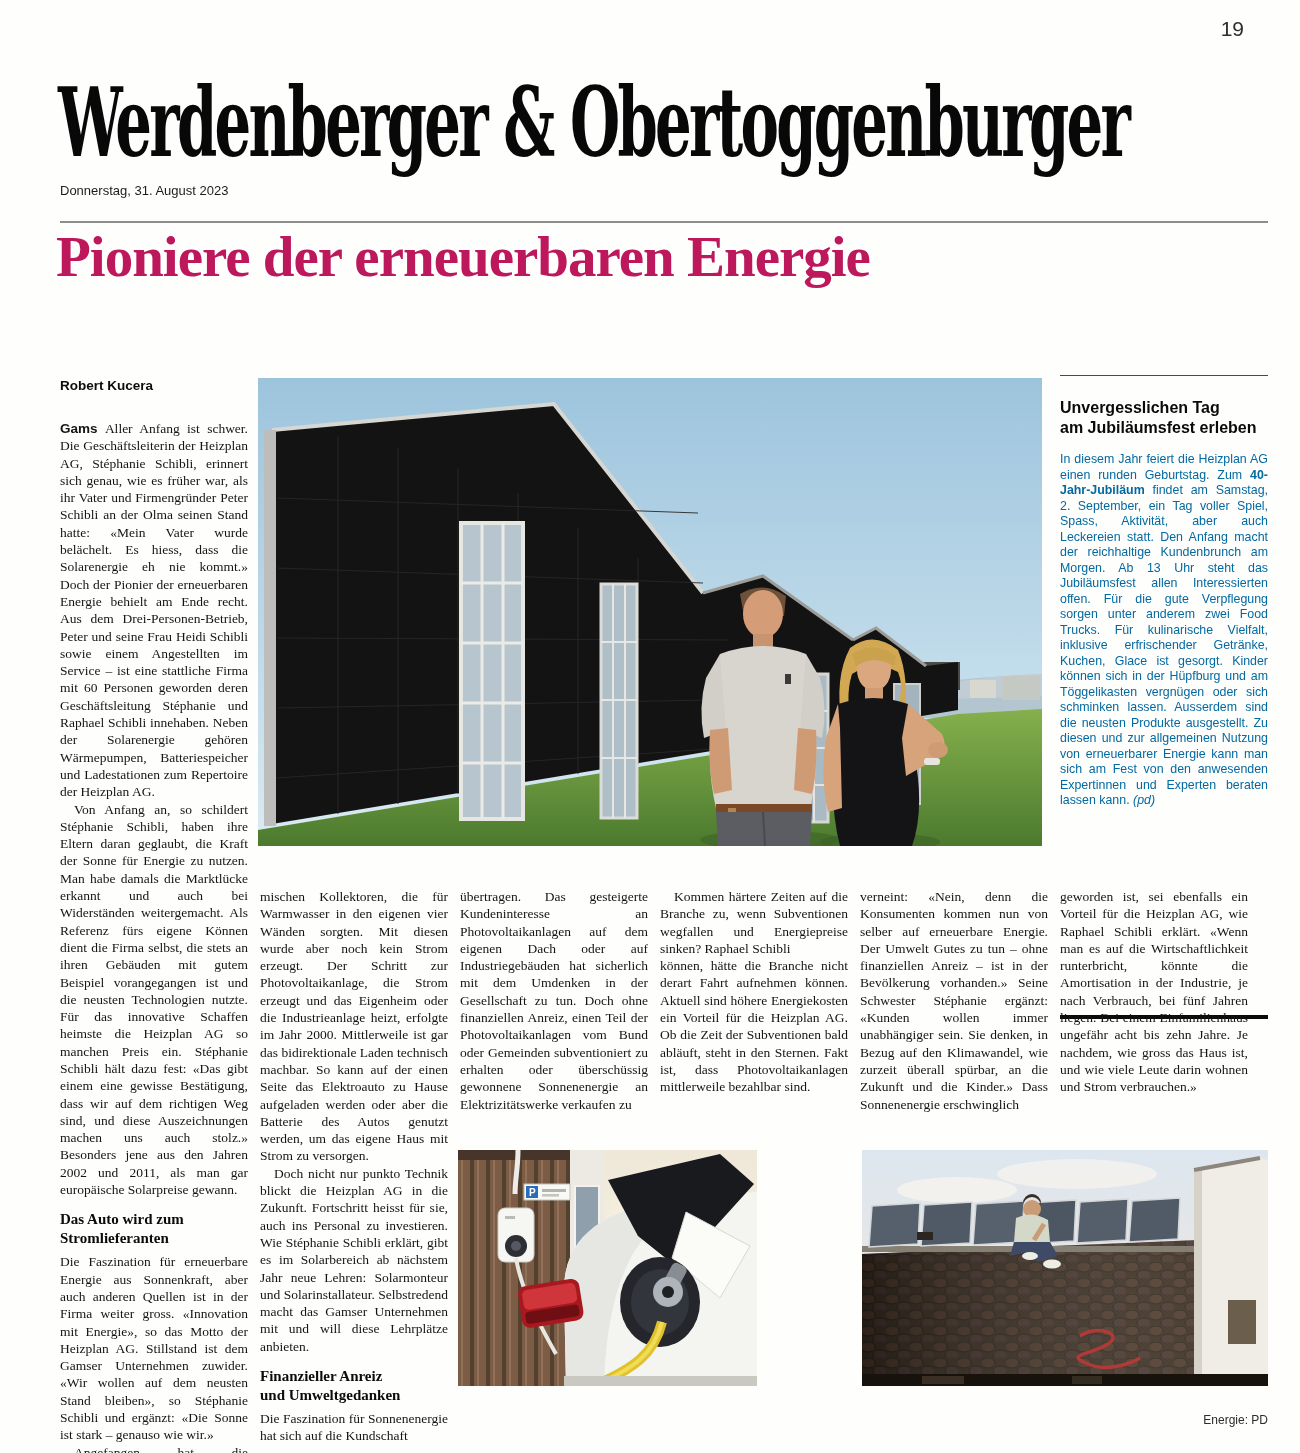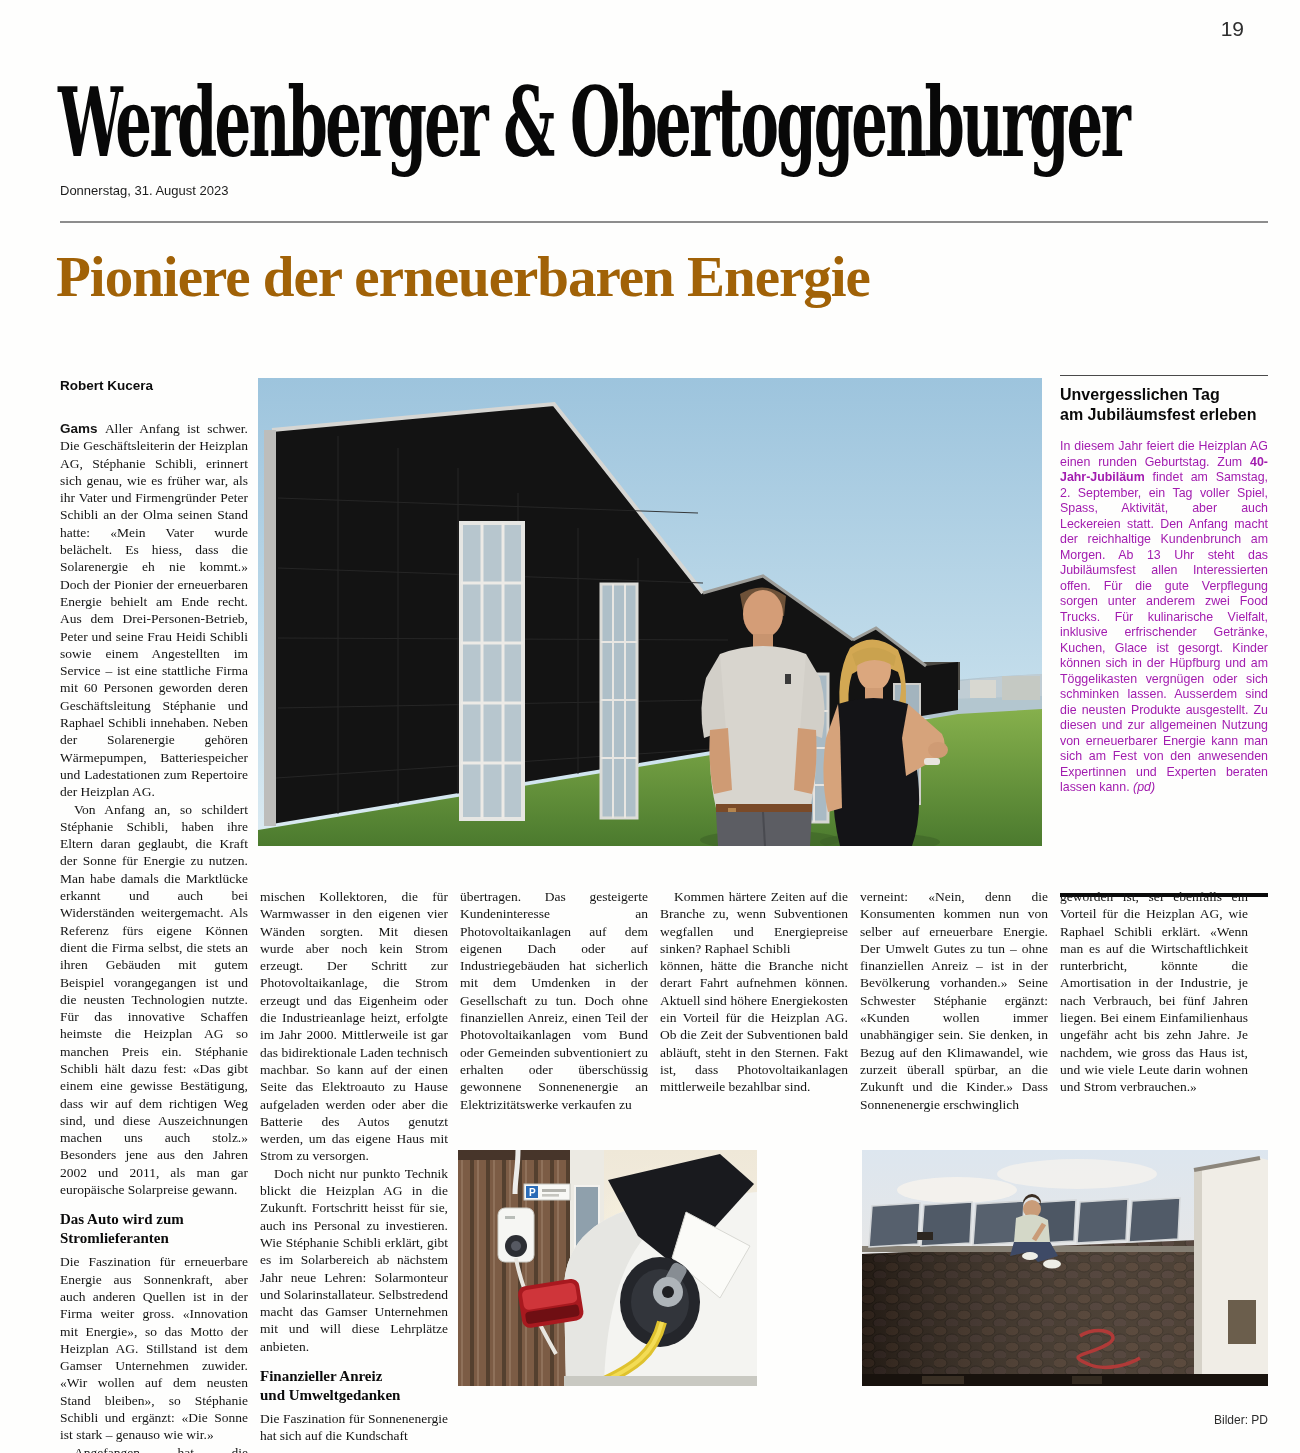--- a/index.html
+++ b/index.html
@@ -5,43 +5,43 @@
   html,body{margin:0;padding:0;background:#e8e8e8;}
   .page{position:relative;width:1300px;height:1453px;background:#fefefd;overflow:hidden;
         font-family:"Liberation Sans",sans-serif;color:#111;}
   
   .pagenum{position:absolute;top:18px;right:56px;font:400 21px/1 "Liberation Sans",sans-serif;color:#2e2e2e;}
   .masthead{position:absolute;left:58px;top:66px;margin:0;white-space:nowrap;
             font-family:"DejaVu Serif",serif;font-weight:700;font-size:64px;letter-spacing:-3px;
             transform:scale(.9,1.5);transform-origin:left top;color:#080808;}
   .dateline{position:absolute;left:60px;top:184px;font:400 13px/1 "Liberation Sans",sans-serif;color:#1c1c1c;}
   .toprule{position:absolute;left:60px;top:221px;width:1208px;height:2px;background:#8d8d8d;}
-  .headline{position:absolute;left:56px;top:246px;margin:0;
-            font:700 57px/1.1 "Liberation Serif","DejaVu Serif",serif;letter-spacing:-1px;color:#a16207;}
+  .headline{position:absolute;left:56px;top:226px;margin:0;
+            font:700 57px/1.1 "Liberation Serif","DejaVu Serif",serif;letter-spacing:-1px;color:#be185d;}
   .subhead{position:absolute;left:60px;top:314px;margin:0;width:1208px;
            font:400 19px/1.25 "Liberation Serif","DejaVu Serif",serif;color:#111;}
   
   .col{position:absolute;width:188px;overflow:hidden;}
   .body{margin:0;font:400 13.5px/17.3px "Liberation Serif","DejaVu Serif",serif;
         text-align:justify;color:#141414;hyphens:auto;-webkit-hyphens:auto;}
   .indent{text-indent:14px;}
   .byline{font:700 13.5px/16px "Liberation Sans",sans-serif;margin:2px 0 26px 0;color:#0d0d0d;}
   .leadin{font:700 13.5px "Liberation Sans",sans-serif;}
   .colhead{margin:12px 0 6px 0;font:700 15px/18.5px "Liberation Serif","DejaVu Serif",serif;
            white-space:pre-line;color:#0b0b0b;}
   
   .photo{position:absolute;margin:0;padding:0;line-height:0;}
   .caption{position:absolute;margin:0;font:400 12.4px/16.5px "Liberation Sans",sans-serif;color:#1a1a1a;}
   .credit{position:absolute;font:400 12px/16px "Liberation Sans",sans-serif;color:#2c2c2c;text-align:right;}
   
-  .sidebar{position:absolute;left:1060px;top:375px;width:208px;height:522px;box-sizing:border-box;
-           border-top:1px solid #4a4a4a;border-bottom:4px solid #0a0a0a;overflow:hidden;padding-top:9px;}
+  .sidebar{position:absolute;left:1060px;top:375px;width:208px;height:644px;box-sizing:border-box;
+           border-top:1px solid #4a4a4a;border-bottom:4px solid #0a0a0a;overflow:hidden;padding-top:22px;}
   .sidebar-title{margin:0 0 14px 0;font:700 16px/20px "Liberation Sans",sans-serif;
                  white-space:pre-line;color:#0a0a0a;}
-  .sidebar-body{margin:0;font:400 12.4px/15.5px "Liberation Sans",sans-serif;text-align:justify;color:#a21caf;}
+  .sidebar-body{margin:0;font:400 12.4px/15.5px "Liberation Sans",sans-serif;text-align:justify;color:#0369a1;}
   .sidebar-body .sb-bold{font-weight:700;}
   .sidebar-body .sb-italic{font-style:italic;}
 </style>
 </head>
 <body>
 
 <div class="page">
 
   <div class="pagenum">19</div>
 
@@ -277,15 +277,15 @@
       <path d="M332,20 L398,8 L406,10 L406,236 L332,236 Z" fill="#f0ede6"></path>
       <rect x="332" y="20" width="8" height="216" fill="#d6d2c8"></rect>
       <path d="M332,20 L398,8" stroke="#8c867c" stroke-width="4" fill="none"></path>
       <rect x="366" y="150" width="28" height="44" fill="#6b5e4c"></rect>
       <path d="M218,186 c18,-12 44,-2 28,8 c-20,12 -44,10 -20,20 c18,8 42,0 52,-6" stroke="#b03a38" stroke-width="3.5" fill="none"></path>
       <rect x="0" y="224" width="406" height="12" fill="#18120d"></rect>
       <rect x="60" y="226" width="42" height="8" fill="#6b5c49" opacity="0.4"></rect>
       <rect x="210" y="226" width="30" height="8" fill="#6b5c49" opacity="0.35"></rect>
     </svg>
   </figure>
-  <div class="credit" style="right:32px;top:1412px;width:120px;">Bilder: PD</div>
+  <div class="credit" style="right:32px;top:1412px;width:120px;">Energie: PD</div>
 
 </div>
 
 </body></html>

